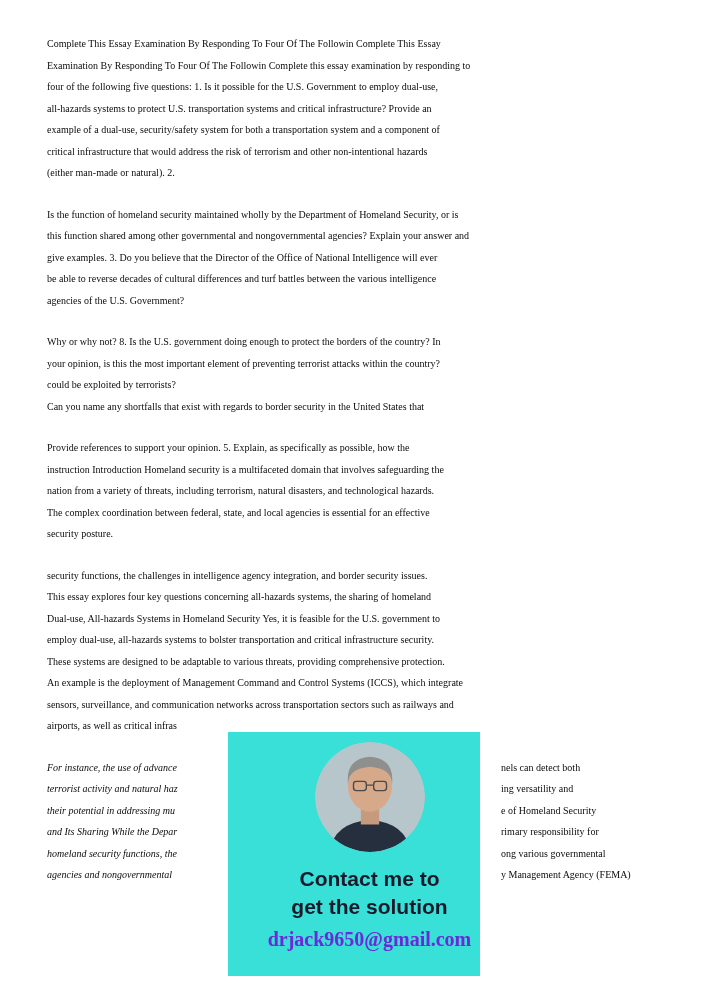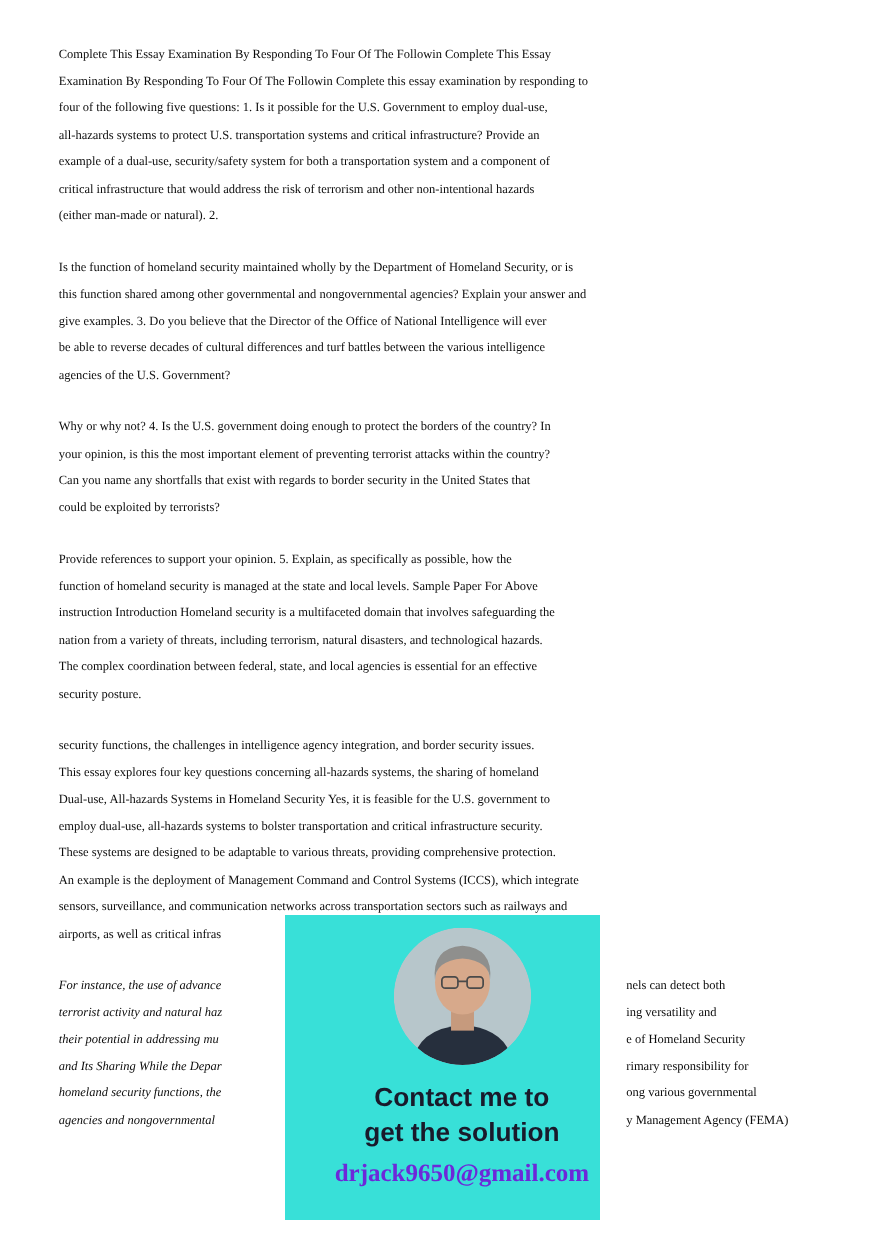--- a/index.html
+++ b/index.html
@@ -88,28 +88,27 @@
           <div class="line">(either man-made or natural). 2.</div>
         </div>
         <div class="para">
           <div class="line">Is the function of homeland security maintained wholly by the Department of Homeland Security, or is</div>
           <div class="line">this function shared among other governmental and nongovernmental agencies? Explain your answer and</div>
           <div class="line">give examples. 3. Do you believe that the Director of the Office of National Intelligence will ever</div>
           <div class="line">be able to reverse decades of cultural differences and turf battles between the various intelligence</div>
           <div class="line">agencies of the U.S. Government?</div>
         </div>
         <div class="para">
-          <div class="line">Why or why not? 4. Is the U.S. government doing enough to protect the borders of the country? In</div>
+          <div class="line">Why or why not? 8. Is the U.S. government doing enough to protect the borders of the country? In</div>
           <div class="line">your opinion, is this the most important element of preventing terrorist attacks within the country?</div>
+          <div class="line">could be exploited by terrorists?</div>
           <div class="line">Can you name any shortfalls that exist with regards to border security in the United States that</div>
-          <div class="line">could be exploited by terrorists?</div>
         </div>
         <div class="para">
           <div class="line">Provide references to support your opinion. 5. Explain, as specifically as possible, how the</div>
-          <div class="line">function of homeland security is managed at the state and local levels. Sample Paper For Above</div>
           <div class="line">instruction Introduction Homeland security is a multifaceted domain that involves safeguarding the</div>
           <div class="line">nation from a variety of threats, including terrorism, natural disasters, and technological hazards.</div>
           <div class="line">The complex coordination between federal, state, and local agencies is essential for an effective</div>
           <div class="line">security posture.</div>
         </div>
         <div class="para">
           <div class="line">security functions, the challenges in intelligence agency integration, and border security issues.</div>
           <div class="line">This essay explores four key questions concerning all-hazards systems, the sharing of homeland</div>
           <div class="line">Dual-use, All-hazards Systems in Homeland Security Yes, it is feasible for the U.S. government to</div>
           <div class="line">employ dual-use, all-hazards systems to bolster transportation and critical infrastructure security.</div>

